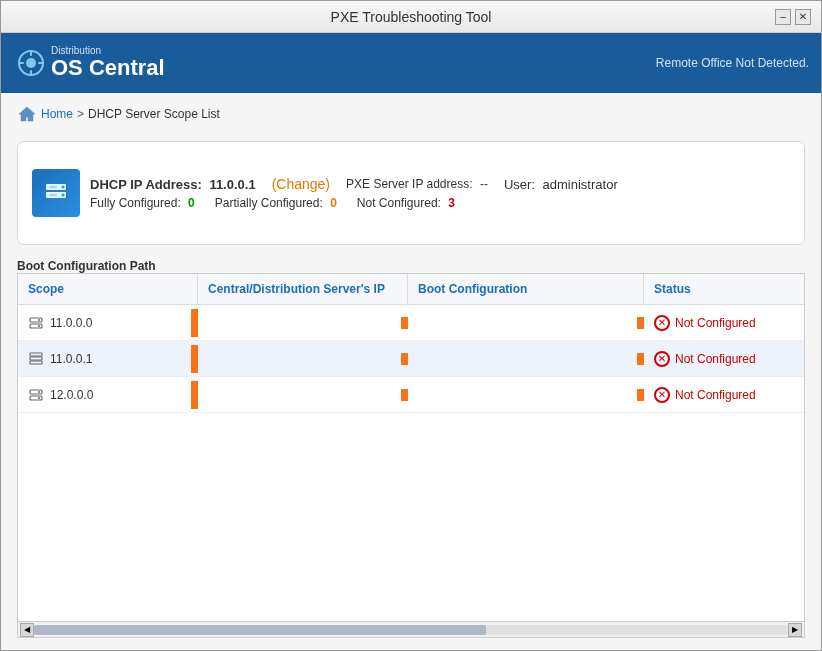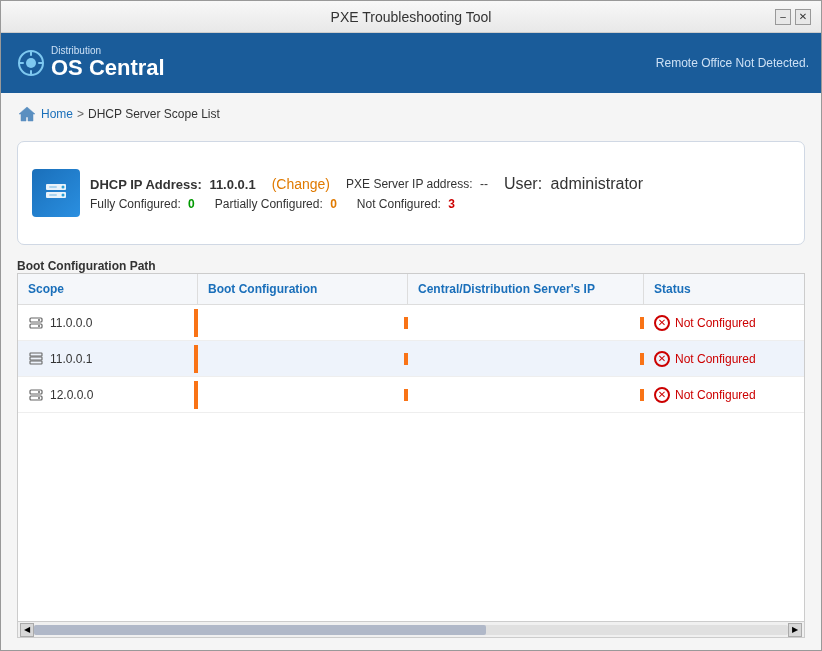--- a/index.html
+++ b/index.html
@@ -179,21 +179,21 @@
     .change-link {
       color: #e07a00;
       cursor: pointer;
       font-size: 14px;
     }
     .pxe-server {
       font-size: 12px;
       color: #333;
     }
     .user-info {
-      font-size: 16px;
+      font-size: 13px;
       color: #333;
     }
     .info-line2 {
       display: flex;
       align-items: flex-end;
       gap: 20px;
     }
     .stat-item {
       font-size: 12px;
       color: #333;
@@ -257,21 +257,21 @@
     .table-row:nth-child(even) {
       background: #eef3fb;
     }
     .table-row:nth-child(odd) {
       background: white;
     }
     .td {
       padding: 6px 10px;
       font-size: 12px;
       color: #333;
-      border-right: 4px solid #f97316;
+      border-right: 7px solid #f97316;
       display: flex;
       align-items: center;
       gap: 6px;
     }
     .td:last-child { border-right: none; }
     .status-not-configured {
       color: #cc0000;
       display: flex;
       align-items: center;
       gap: 5px;
@@ -421,22 +421,22 @@
       </div>
     </div>
 
     <div class="boot-config-row">
       <span class="boot-config-label">Boot Configuration Path</span>
     </div>
 
     <div class="table-container">
       <div class="table-header">
         <div class="th">Scope</div>
+        <div class="th">Central/Distribution Server's IP</div>
         <div class="th">Boot Configuration</div>
-        <div class="th">Central/Distribution Server's IP</div>
         <div class="th">Status</div>
       </div>
       <div class="table-body">
 
         <div class="table-row">
           <div class="td">
             <svg width="16" height="16" viewBox="0 0 16 16">
               <rect x="2" y="3" width="12" height="4" rx="1" fill="none" stroke="#666" stroke-width="1.2"></rect>
               <rect x="2" y="9" width="12" height="4" rx="1" fill="none" stroke="#666" stroke-width="1.2"></rect>
               <circle cx="11" cy="5" r="1" fill="#666"></circle>

